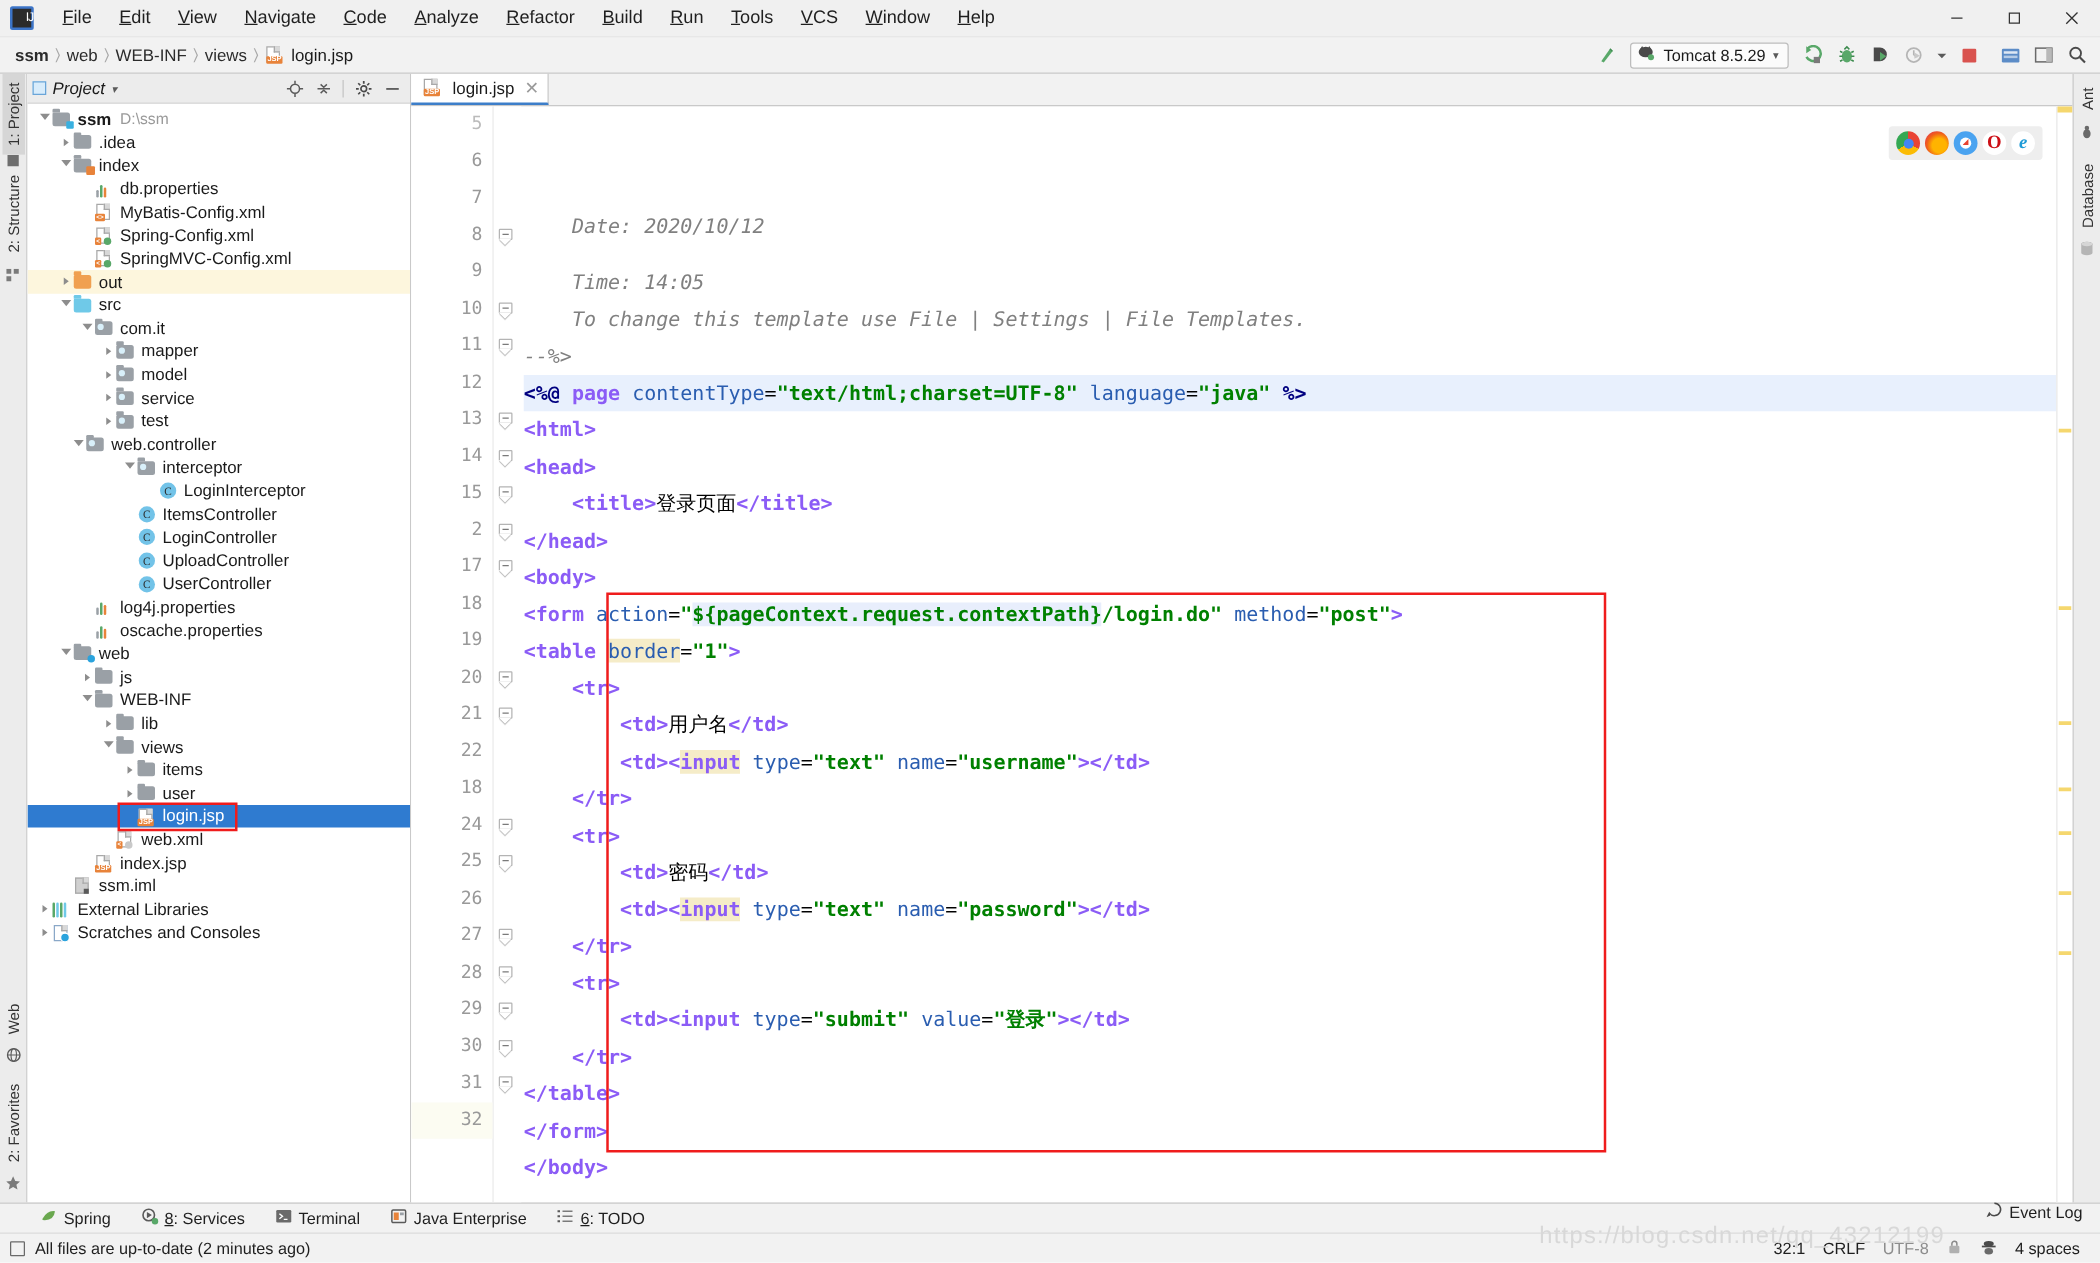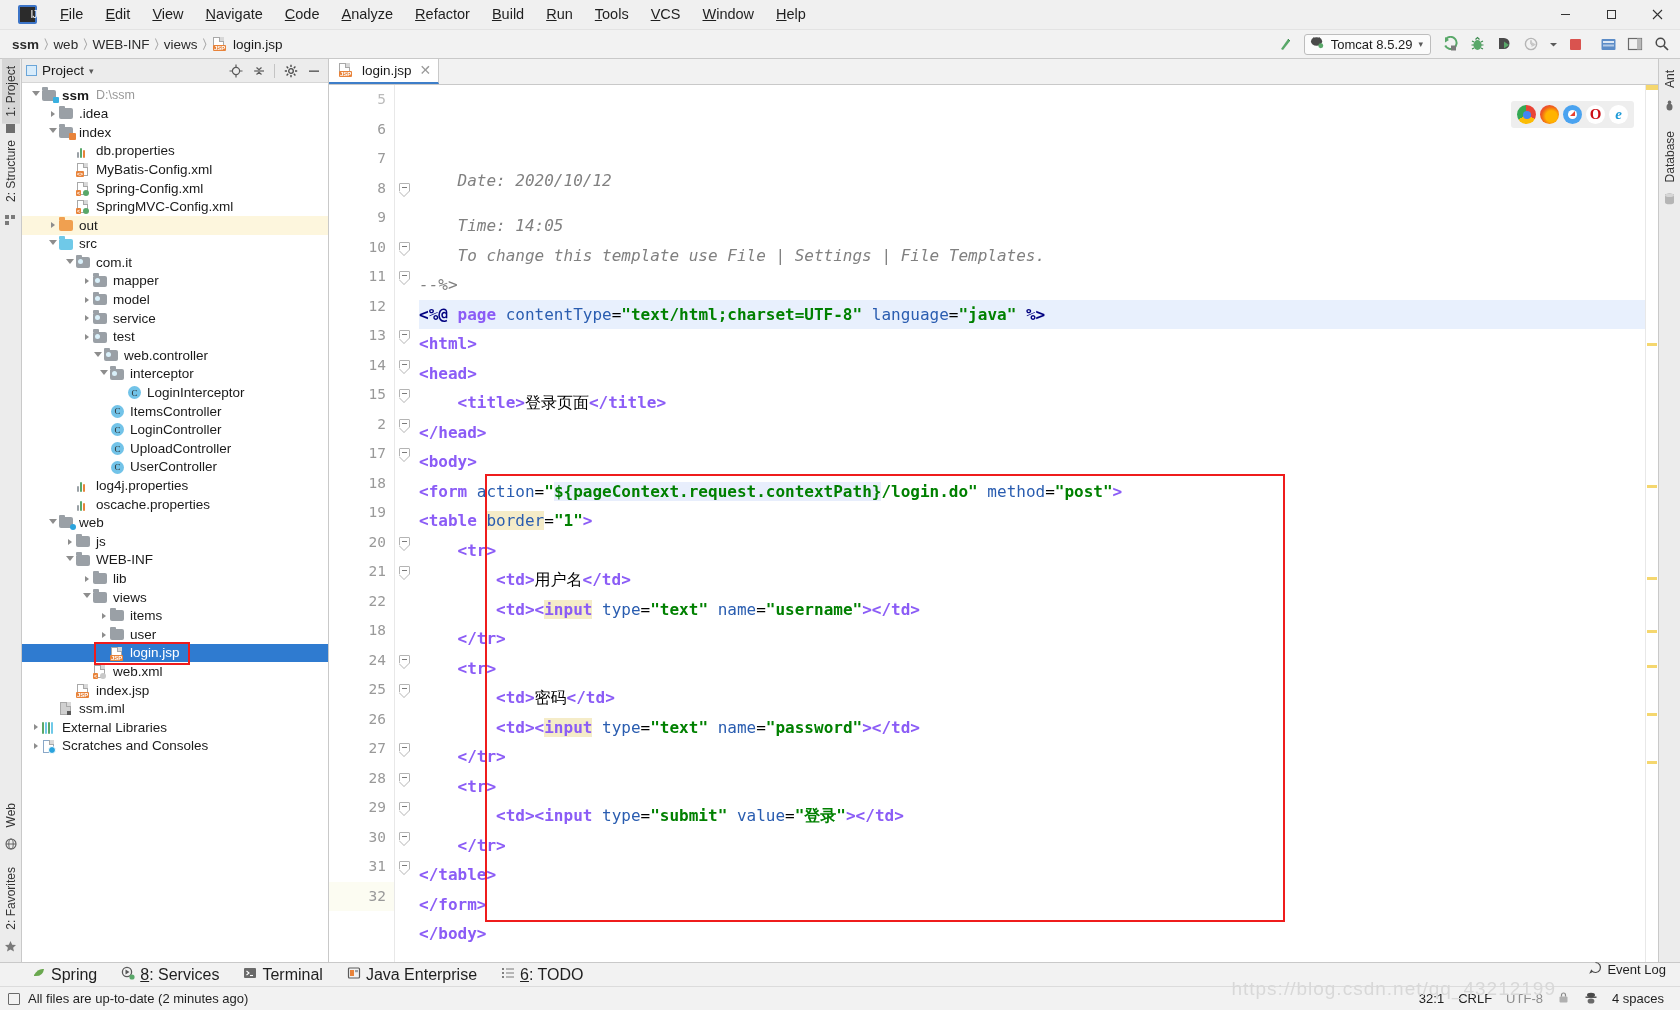--- a/index.html
+++ b/index.html
@@ -12,21 +12,21 @@
     -webkit-font-smoothing:antialiased;
   }
   .app{ position:relative; width:1680px; height:1010px; display:flex; flex-direction:column; }
 
   
   .titlebar{
     height:30px; background:#f0f0f0; display:flex; align-items:center;
     border-bottom:1px solid #e3e3e3; position:relative; flex:none;
   }
   .ij-logo{
-    width:19px;height:19px;margin-left:18px;margin-right:12px;
+    width:19px;height:19px;margin-left:8px;margin-right:12px;
     background:#2b2b2b; border:2px solid #3c74c7; border-radius:2px;
     color:#fff; font-size:10px; font-weight:normal; display:flex;
     align-items:center; justify-content:center; letter-spacing:-1px;padding-left:12px;
   }
   .menu{ display:flex; align-items:center; gap:0px; }
   .menu-item{
     padding:4px 11px; font-size:14.5px; color:#1f1f1f; cursor:default; line-height:1;
   }
   .menu-item u{ text-decoration:underline; }
   .win-title{
@@ -78,21 +78,21 @@
 
   
   .project{
     width:307px; background:#fff; border-right:1px solid #c9c9c9;
     display:flex; flex-direction:column; flex:none;
   }
   .project-head{
     height:24px; background:#ececec; display:flex; align-items:center;
     border-bottom:1px solid #d6d6d6; padding:0 4px; gap:5px; flex:none;
   }
-  .ph-title{ font-size:13.5px; display:flex; align-items:center; gap:5px; }
+  .ph-title{ font-size:13.5px; display:flex; align-items:center; gap:5px;font-style:italic; }
   .ph-sq{ width:11px;height:11px;border:1.6px solid #6aa5d8; background:#d8ecfb; }
   .ph-actions{ margin-left:auto; display:flex; align-items:center; gap:2px; }
   .ph-btn{ width:21px;height:20px; display:flex; align-items:center; justify-content:center; color:#5a5a5a; }
   .ph-div{ width:1px;height:14px;background:#c4c4c4;margin:0 3px; }
 
   .tree{ flex:1; overflow:hidden; padding-top:3px; font-size:13.5px; position:relative; }
   .node{
     display:flex; align-items:center; height:18.6px; white-space:nowrap;
     padding-right:4px; position:relative;
   }
@@ -217,21 +217,21 @@
   }
   .eb-left{ width:68px; }
   .eb-root{ padding-left:8px; }
 
   
   .toolwin-bar{
     height:24px; background:#f2f2f2; border-top:1px solid #c9c9c9;
     display:flex; align-items:center; flex:none; padding-left:20px; gap:0px;
   }
   .tw{
-    display:flex; align-items:center; gap:5px; font-size:16px; padding:3px 12px; color:#1f1f1f;
+    display:flex; align-items:center; gap:5px; font-size:13px; padding:3px 12px; color:#1f1f1f;
   }
   .tw u{ text-decoration:underline; }
   .statusbar{
     height:24px; background:#f2f2f2; border-top:1px solid #dcdcdc;
     display:flex; align-items:center; font-size:13px; color:#1f1f1f; flex:none; padding:0 8px;
     position:relative;
   }
   .sb-right{ margin-left:auto; display:flex; align-items:center; gap:14px; padding-right:8px; }
   .sb-dim{ color:#8d8d8d; }
   .eventlog{
@@ -586,21 +586,21 @@
           <div class="node" style="padding-left: 59px;">
             <span class="arrow">
               <i></i>
             </span>
             <span class="nicon">
               <span class="f-fold" style="background:#9aa0a6"></span>
               <span class="badge" style="background:#d9f0fa;width:5px;height:5px;left:3px;top:4px;border-radius:50%"></span>
             </span>
             <span class="nlabel">test</span>
           </div>
-          <div class="node" style="padding-left: 70px;">
+          <div class="node" style="padding-left: 35px;">
             <span class="arrow open">
               <i></i>
             </span>
             <span class="nicon">
               <span class="f-fold" style="background:#9aa0a6"></span>
               <span class="badge" style="background:#d9f0fa;width:5px;height:5px;left:3px;top:4px;border-radius:50%"></span>
             </span>
             <span class="nlabel">web.controller</span>
           </div>
           <div class="node" style="padding-left: 76px;">

